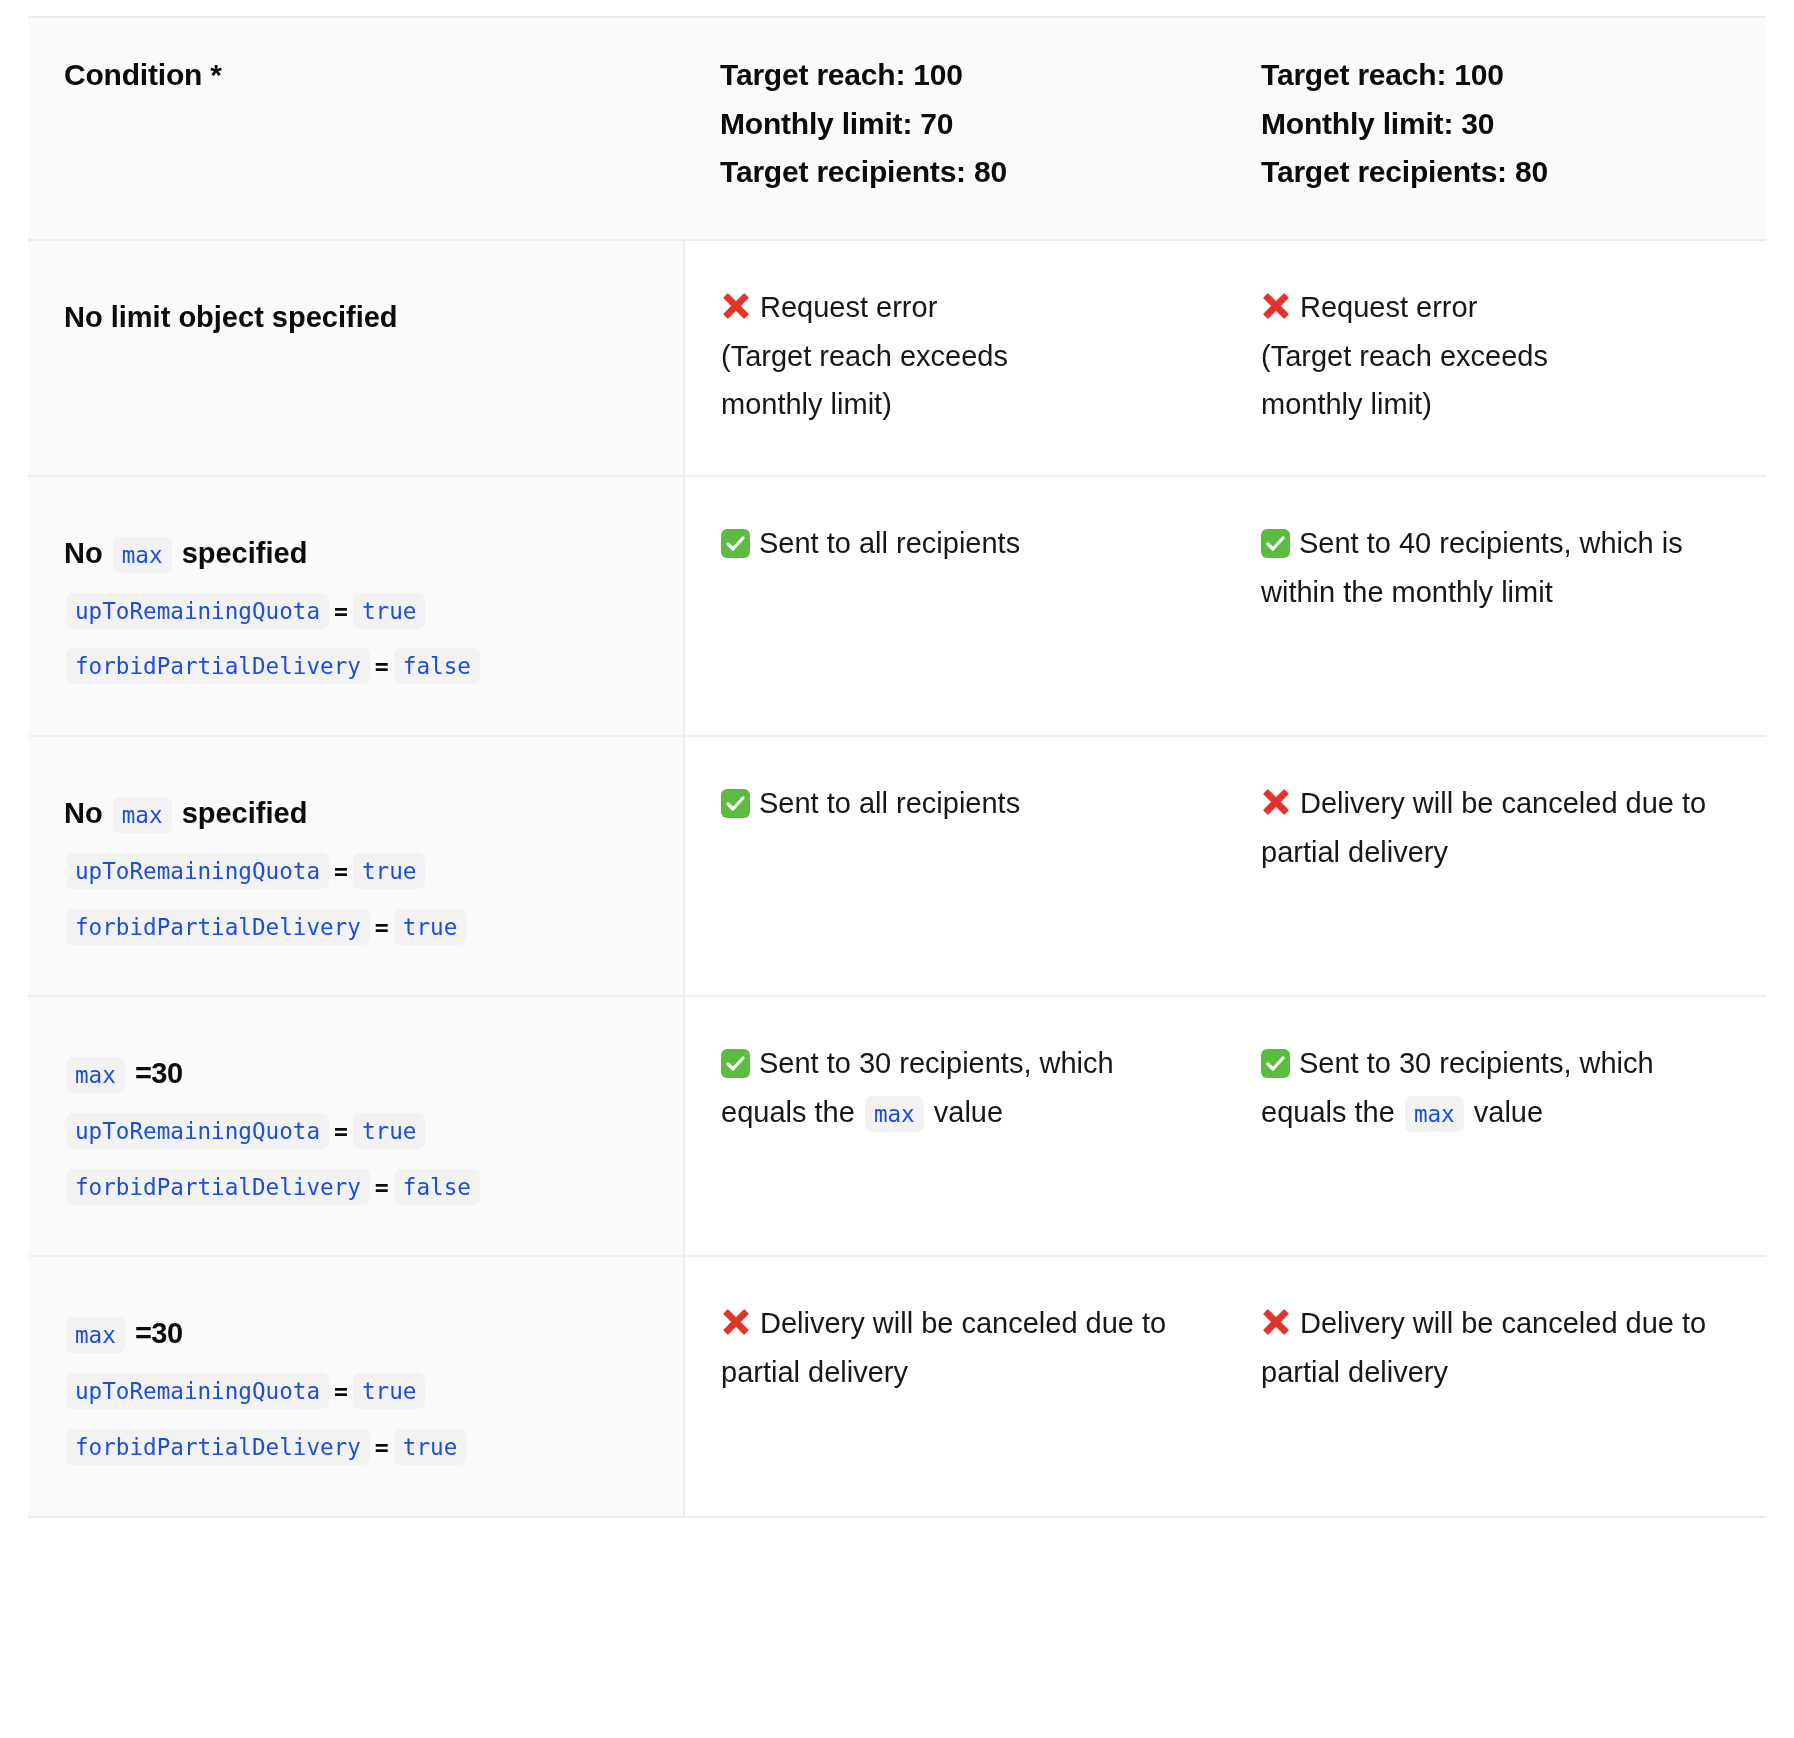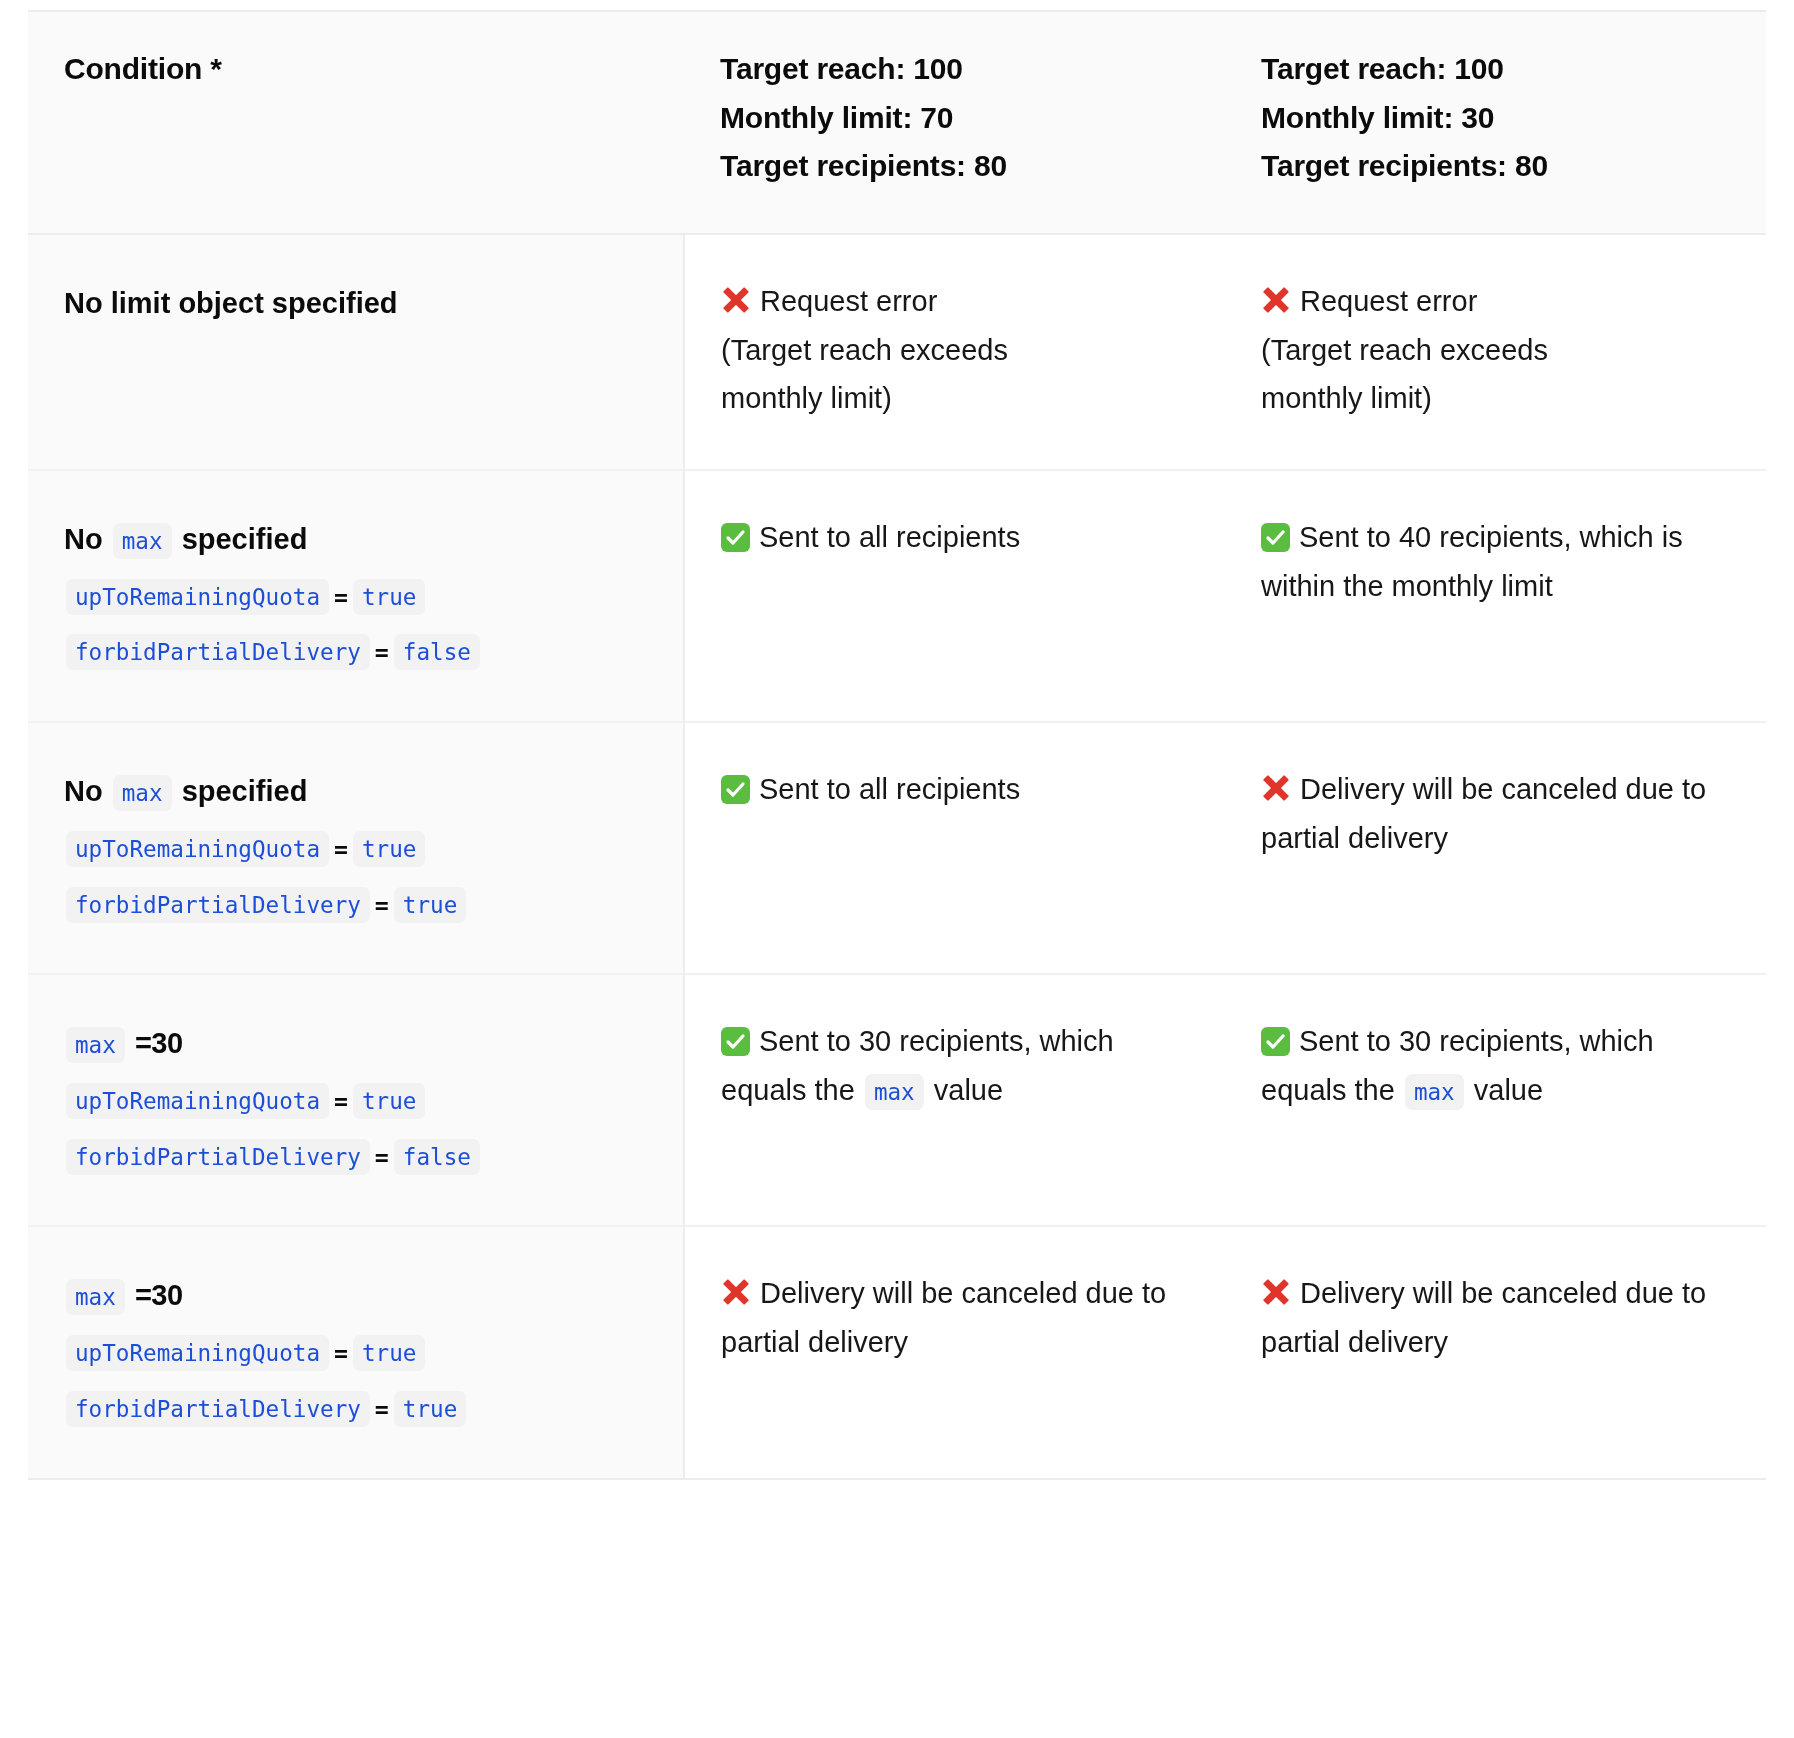--- a/index.html
+++ b/index.html
@@ -11,21 +11,21 @@
     width: 1794px;
     height: 1738px;
     font-family: "Liberation Sans", sans-serif;
     color: #1b1b1b;
     -webkit-font-smoothing: antialiased;
   }
 
   .table-wrap {
     position: absolute;
     left: 28px;
-    top: 10px;
+    top: 16px;
     width: 1738px;
   }
 
   table.compat-table {
     border-collapse: collapse;
     width: 1738px;
     table-layout: fixed;
     border-top: 2px solid #ececec;
     border-bottom: 2px solid #ececec;
   }
@@ -61,21 +61,21 @@
   tbody tr:last-child td { border-bottom: none; }
 
   tbody td.cond {
     background: #fafafa;
     font-weight: 700;
     color: #0b0b0b;
     border-right: 2px solid #ededed;
     padding-top: 44px;
   }
 
-  .cond-line { display: block; }
+  .cond-line { display: block; margin-top: 8px; }
   .cond-line + .cond-line { margin-top: 7px; }
 
   code.code {
     font-family: "DejaVu Sans Mono", "Liberation Mono", monospace;
     font-weight: 400;
     font-size: 0.78em;
     background: #f2f2f2;
     color: #1d4ed8;
     border-radius: 7px;
     padding: 5px 9px;

